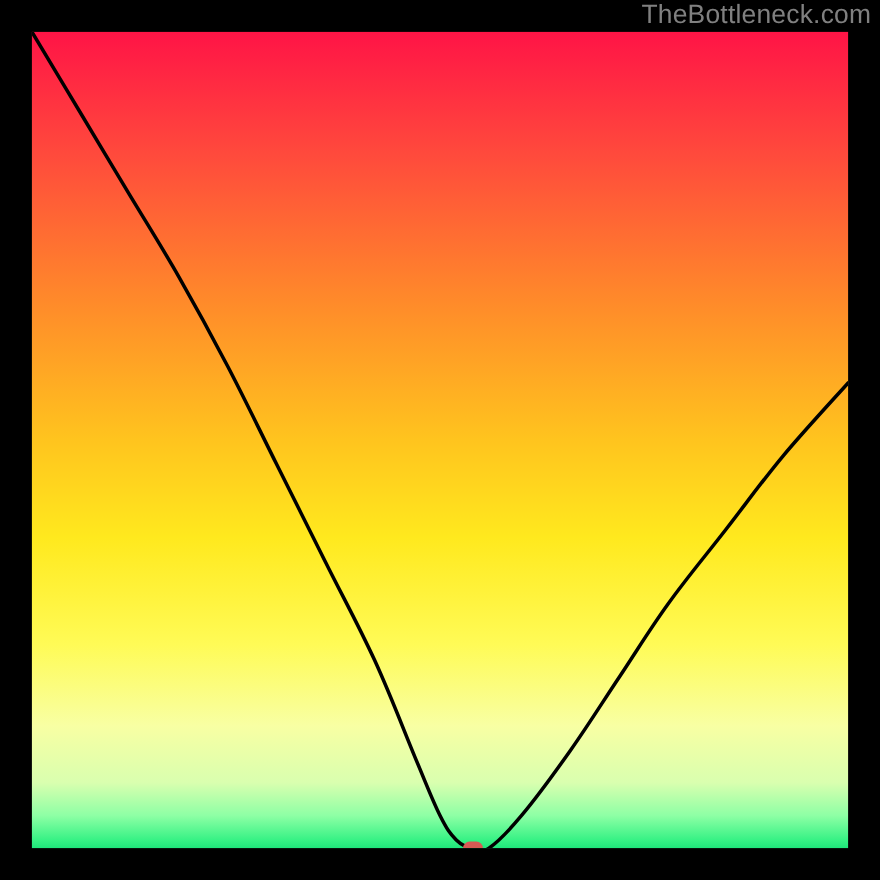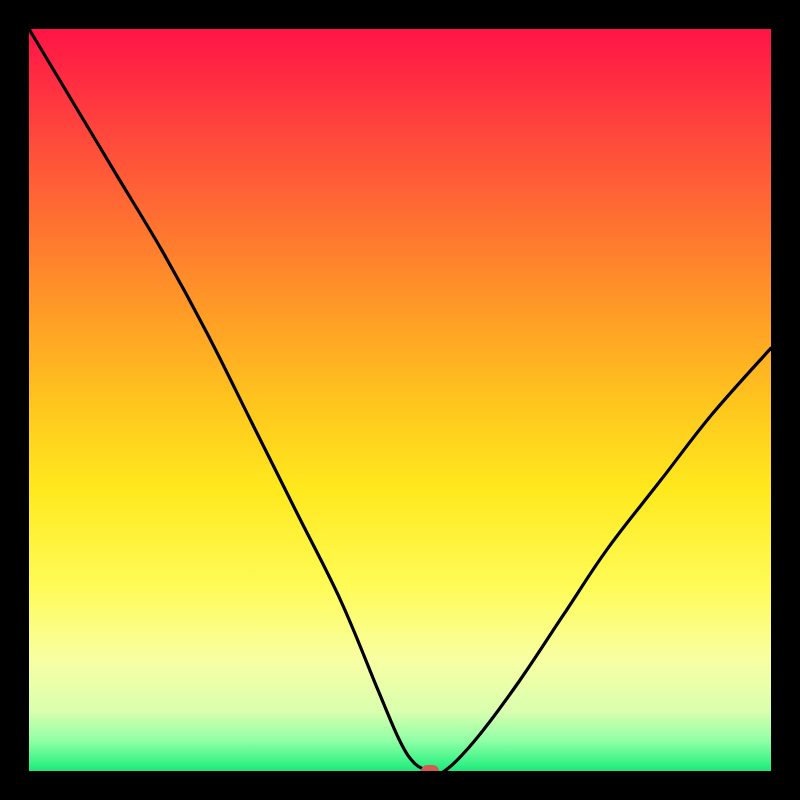--- a/index.html
+++ b/index.html
@@ -65,20 +65,21 @@
     border-radius: 6px / 6px;
     background: #d65a54;
     transform: translate(-50%, -50%);
     z-index: 3;
   }
 </style>
 </head>
 <body>
 
 <div class="frame">
+  <div class="watermark">TheBottleneck.com</div>
 
   <div class="plot-area">
     <svg class="curve" viewBox="0 0 742 742" preserveAspectRatio="none">
       <path id="curve-path" fill="none" stroke="#000" stroke-width="3.2" stroke-linecap="round" stroke-linejoin="round" d="M 0.0 0.0 C 8.0 13.4, 28.5 47.5, 44.5 74.2 C 60.5 100.9, 73.0 121.7, 89.0 148.4 C 105.1 175.1, 117.5 194.6, 133.6 222.6 C 149.6 250.6, 162.1 273.5, 178.1 304.2 C 194.1 334.9, 206.6 361.2, 222.6 393.3 C 238.6 425.3, 251.1 450.2, 267.1 482.3 C 283.1 514.4, 296.9 539.3, 311.6 571.3 C 326.3 603.4, 338.1 635.0, 348.7 660.4 C 359.4 685.8, 364.3 699.0, 371.0 712.3 C 377.7 725.7, 380.5 729.2, 385.8 734.6 C 391.2 739.9, 395.3 740.7, 400.7 742.0 C 406.0 743.3, 407.5 747.3, 415.5 742.0 C 423.5 736.7, 431.8 728.3, 445.2 712.3 C 458.6 696.3, 473.7 675.7, 489.7 653.0 C 505.7 630.3, 518.2 610.2, 534.2 586.2 C 550.3 562.1, 561.4 543.4, 578.8 519.4 C 596.1 495.4, 612.0 476.7, 630.7 452.6 C 649.4 428.6, 662.6 409.9, 682.6 385.8 C 702.7 361.8, 731.3 331.1, 742.0 319.1"></path>
     </svg>
     <div class="marker" id="marker" style="left: 400.68px; top: 742px;"></div>
   </div>
 </div>
 
 </body></html>

